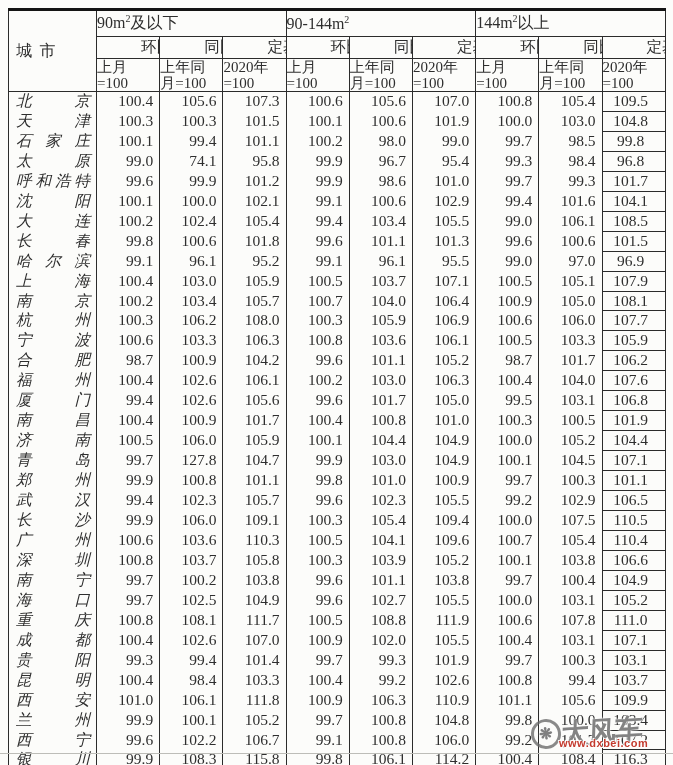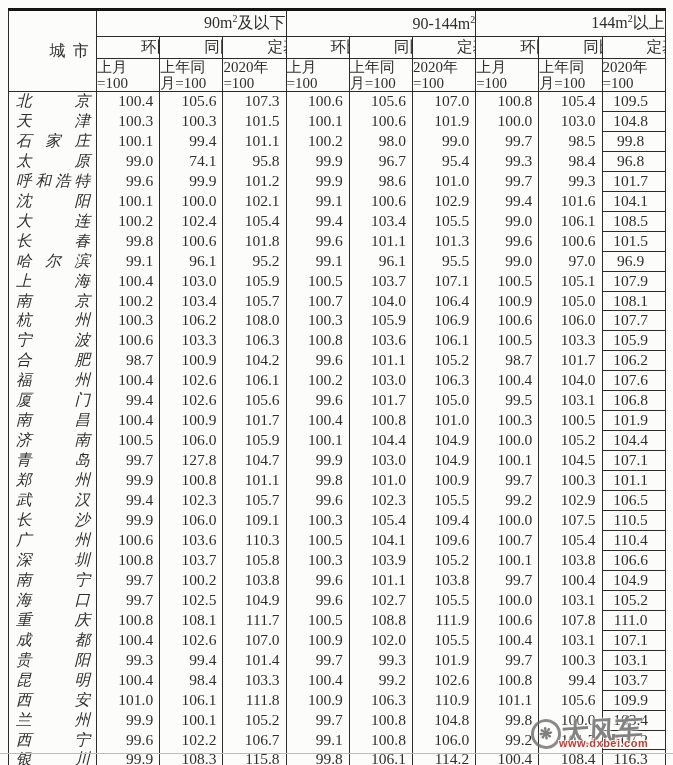--- a/index.html
+++ b/index.html
@@ -17,21 +17,21 @@
     border-bottom:2px solid #141414;
     border-left:1px solid #2b2b2b;
     border-right:1px solid #2b2b2b;
   }
   col.c-city{width:88px;}
   col.c-d{width:63.2px;}
   th,td{
     border-left:1px solid #2b2b2b;border-right:1px solid #2b2b2b;
     font-weight:normal;padding:0;margin:0;overflow:hidden;white-space:nowrap;
   }
-  tr.r-group th{border-bottom:1px solid #2b2b2b;height:25px;font-size:16px;text-align:right;vertical-align:middle;}
+  tr.r-group th{border-bottom:1px solid #2b2b2b;height:25px;font-size:16px;text-align:left;vertical-align:middle;}
   th.city-h{font-size:16px;text-align:center;vertical-align:middle;letter-spacing:0.45em;text-indent:0.45em;}
   tr.r-sub th{border-bottom:1px solid #2b2b2b;height:21px;font-size:15.5px;text-align:center;vertical-align:middle;padding-left:44px;}
   tr.r-basis th{border-bottom:1px solid #2b2b2b;height:32px;font-size:15px;text-align:left;vertical-align:middle;}
   tr.r-basis .bl{display:block;line-height:16px;}
   sup{font-size:10px;line-height:0;}
   tbody td{height:18.95px;font-size:15.5px;line-height:18.95px;vertical-align:middle;}
   td.city{text-align:left;font-style:italic;}
   td.city .cs{
     display:inline-block;width:74px;margin-left:7px;
     text-align:justify;text-align-last:justify;

